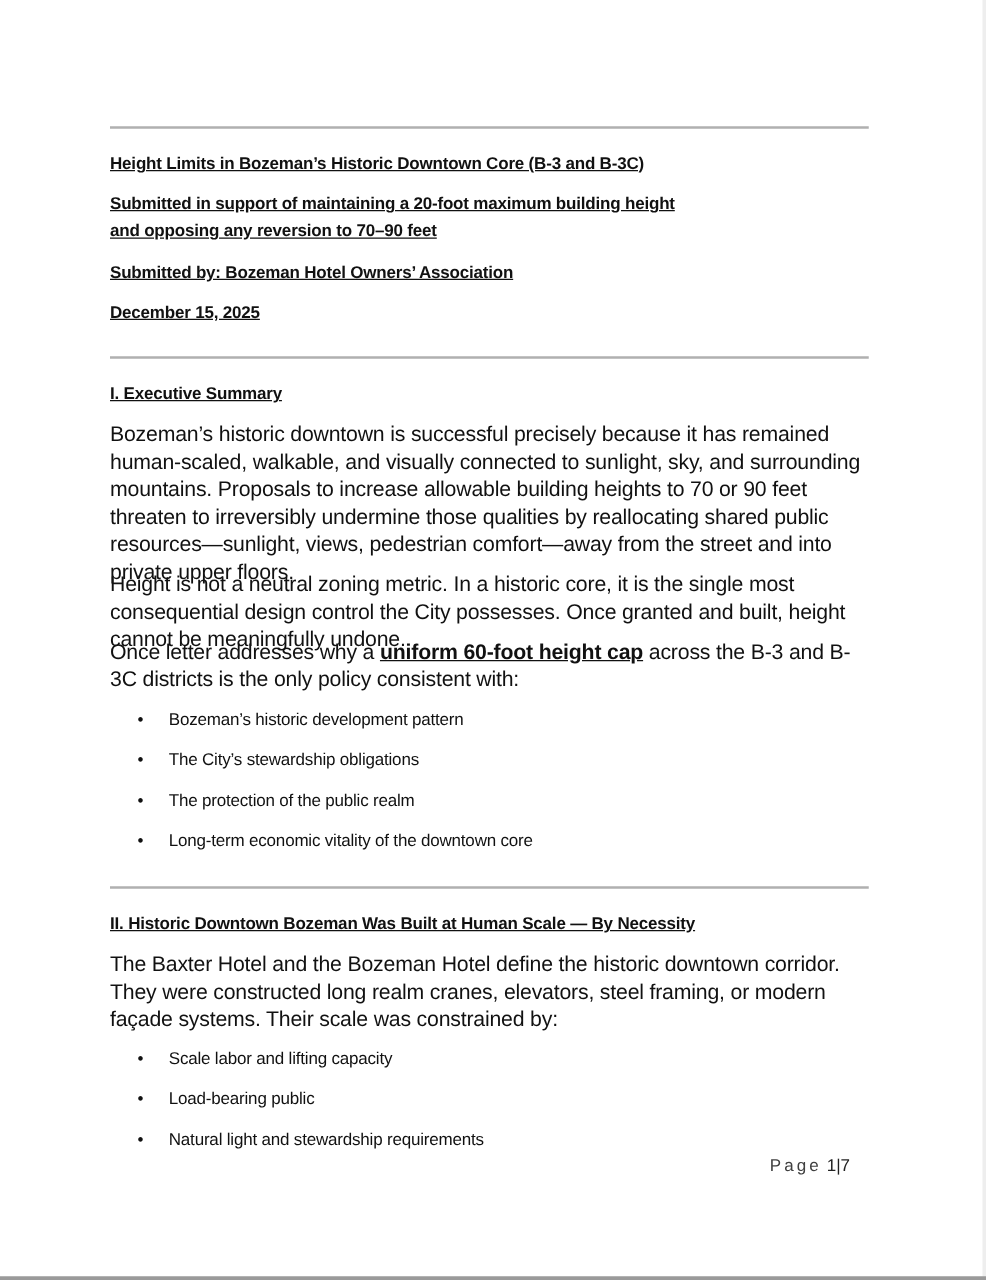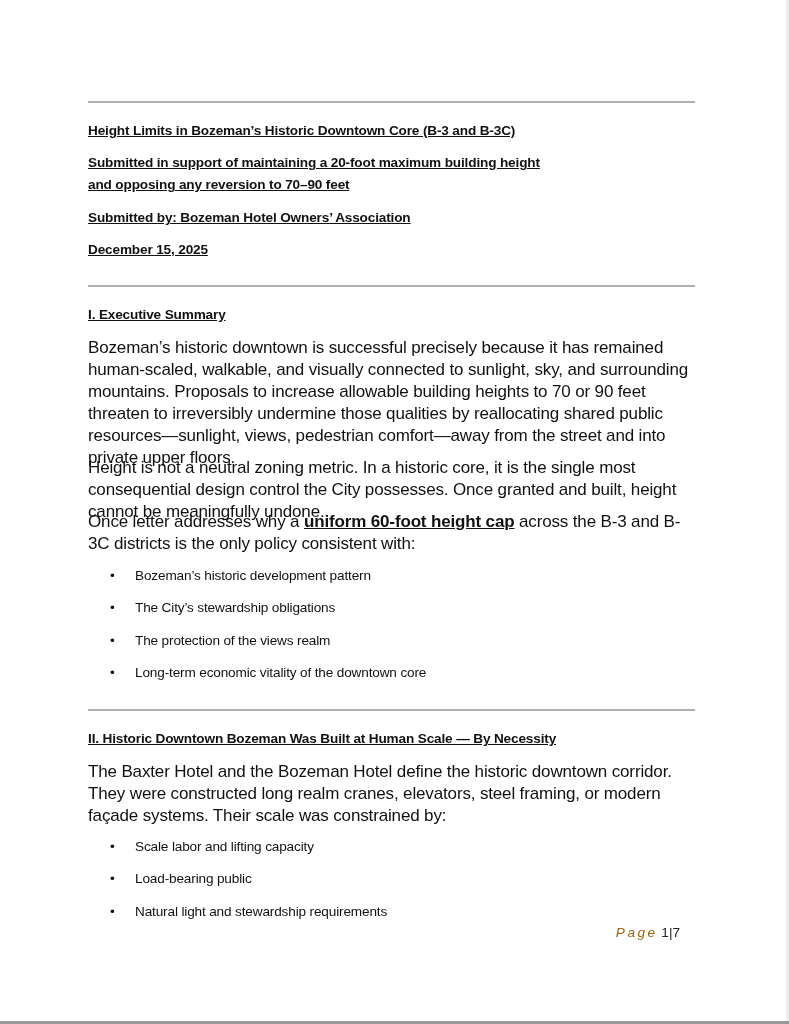--- a/index.html
+++ b/index.html
@@ -11,21 +11,21 @@
     .bottom-edge { position: absolute; left: 0; bottom: 0; width: 789px; height: 3px; background: #9a9a9a; }
     .page { position: absolute; left: 88px; top: 0; width: 607px; }
     .rule { position: absolute; left: 0; width: 607px; height: 2px; background: #b0b0b0; }
     .t { position: absolute; left: 0; font-size: 13.6px; line-height: 22px; white-space: nowrap; letter-spacing: -0.15px; }
     .b { font-weight: bold; text-decoration: underline; }
     .para { position: absolute; left: 0; width: 610px; font-size: 17px; line-height: 22px; letter-spacing: -0.15px; }
     .bullet { position: absolute; left: 22px; font-size: 13.6px; line-height: 20px; white-space: nowrap; letter-spacing: -0.15px; }
     .bullet .dot { position: absolute; left: 0; top: 0; }
     .bullet .txt { position: absolute; left: 25px; top: 0; }
     .pagenum { position: absolute; left: 510px; top: 925px; width: 170px; text-align: right; font-size: 13.6px; }
-    .pagenum .lbl { color: #a16207; letter-spacing: 2.5px; font-style: italic; }
+    .pagenum .lbl { color: #404040; letter-spacing: 2.5px; }
     .pagenum .num { color: #222; }
   </style>
 </head>
 <body>
 
 <div class="right-edge"></div>
 <div class="bottom-edge"></div>
 
 <div class="page">
   <div class="rule" style="top:101px"></div>
@@ -46,21 +46,21 @@
   <div class="bullet" style="top:566px">
       <span class="dot">•</span>
       <span class="txt">Bozeman’s historic development pattern</span>
     </div>
   <div class="bullet" style="top:598px">
       <span class="dot">•</span>
       <span class="txt">The City’s stewardship obligations</span>
     </div>
   <div class="bullet" style="top:631px">
       <span class="dot">•</span>
-      <span class="txt">The protection of the views realm</span>
+      <span class="txt">The protection of the public realm</span>
     </div>
   <div class="bullet" style="top:663px">
       <span class="dot">•</span>
       <span class="txt">Long-term economic vitality of the downtown core</span>
     </div>
 
   <div class="rule" style="top:709px"></div>
 
   <div class="t b" style="top:728px">II. Historic Downtown Bozeman Was Built at Human Scale — By Necessity</div>
   <div class="para" style="top:761px">The Baxter Hotel and the Bozeman Hotel define the historic downtown corridor. They were constructed long realm cranes, elevators, steel framing, or modern façade systems. Their scale was constrained by:</div>

